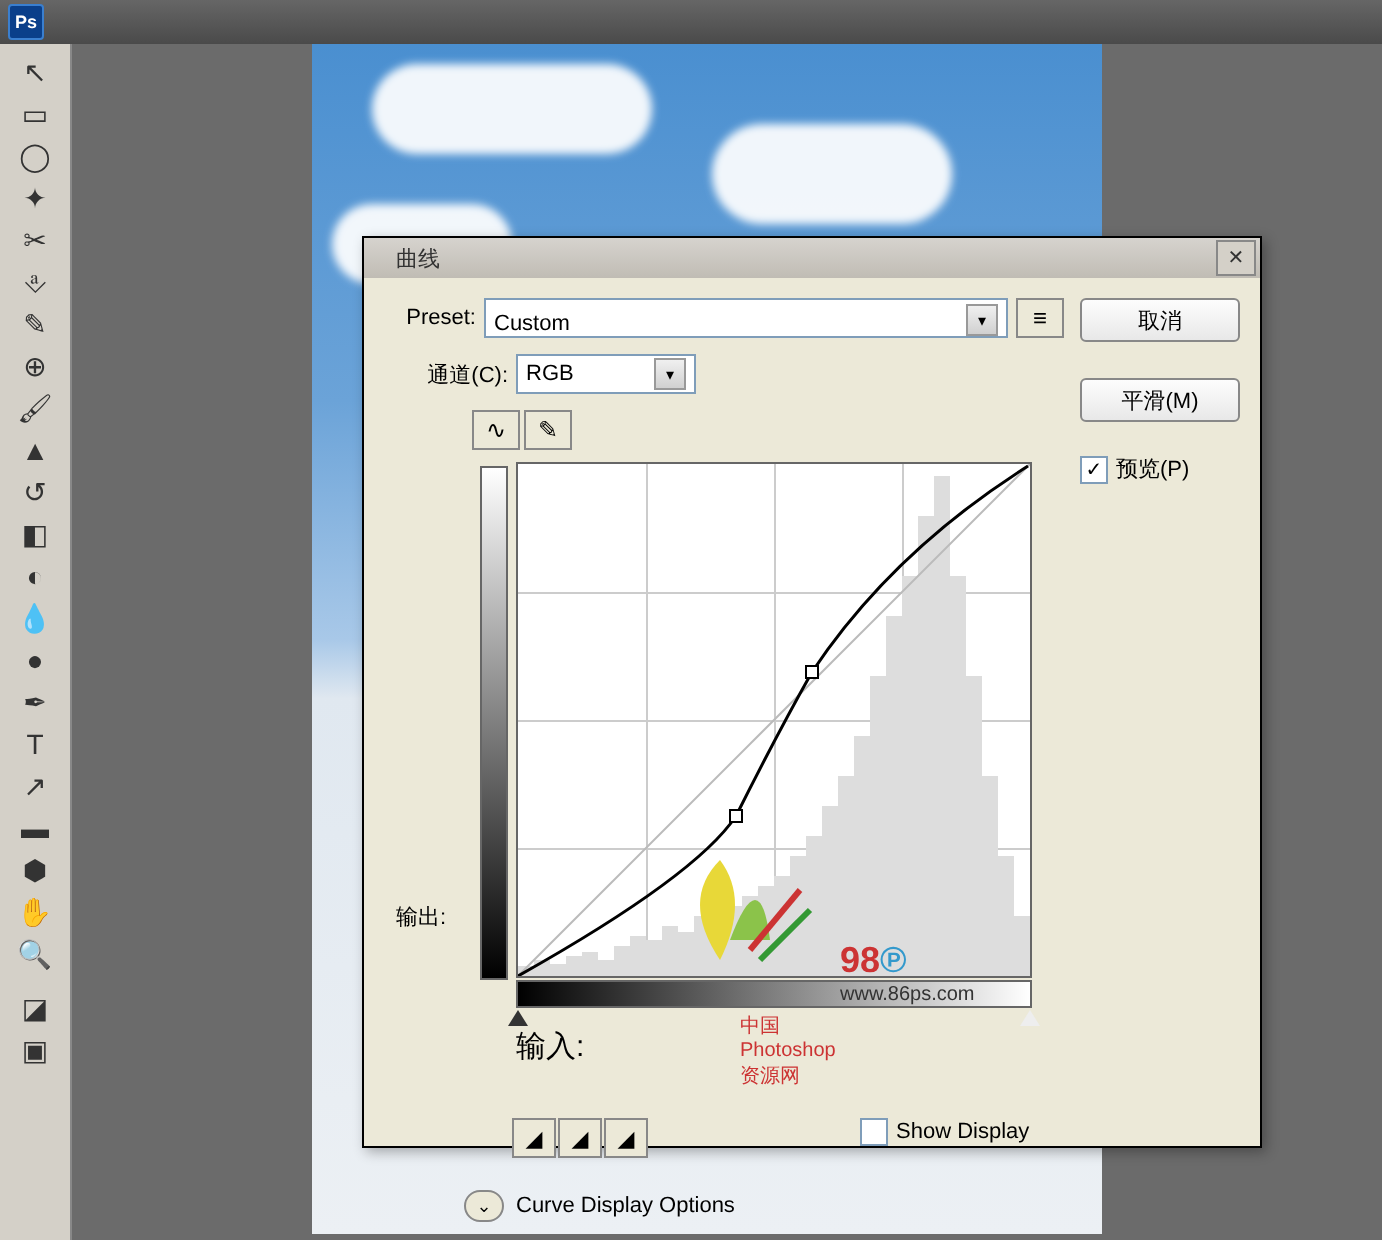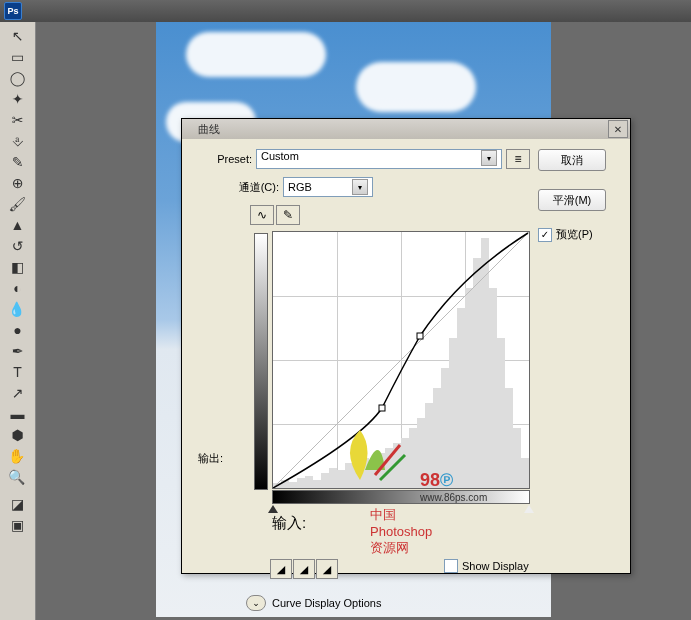--- a/index.html
+++ b/index.html
@@ -6,27 +6,27 @@
 .titlebar{background:linear-gradient(#666,#4a4a4a);height:22px;width:691px;display:flex;align-items:center;padding-left:4px;box-sizing:border-box}
 .ps-logo{width:16px;height:16px;background:#0a3f8a;border:1px solid #3a7fcf;border-radius:2px;color:#fff;font-size:9px;font-weight:bold;display:flex;align-items:center;justify-content:center}
 .toolbar{position:absolute;left:0;top:22px;width:36px;background:#d4d0c8;border-right:1px solid #888;height:598px;display:flex;flex-direction:column;align-items:center;padding-top:4px;gap:0;box-sizing:border-box}
 .tool-btn{width:26px;height:20px;display:flex;align-items:center;justify-content:center;margin-bottom:1px;cursor:pointer;color:#333;font-size:14px}
 .canvas-area{position:absolute;left:36px;top:22px;right:0;bottom:0;background:#6b6b6b}
 .document{position:absolute;left:120px;top:0;width:395px;height:595px;background:linear-gradient(to bottom,#4a8fd0 0%,#6ba3d8 30%,#a8c8e8 50%,#e0e8f0 55%,#ecf0f4 100%)}
 .cloud{position:absolute;background:#fff;border-radius:50px;opacity:.92;filter:blur(2px)}
 .dialog{position:absolute;left:181px;top:118px;width:448px;height:454px;background:#ece9d8;border:1px solid #000;box-shadow:2px 2px 6px rgba(0,0,0,.3)}
 .dlg-title{height:20px;background:linear-gradient(#d6d3ce,#c0bcb4);display:flex;align-items:center;justify-content:space-between;padding:0 2px 0 16px;font-size:11px;color:#333}
 .dlg-close{width:18px;height:16px;background:#d4d0c8;border:1px solid #888;display:flex;align-items:center;justify-content:center;cursor:pointer;font-family:Arial;font-size:10px}
-.dlg-body{padding:10px 24px;display:flex;gap:8px}
+.dlg-body{padding:10px 10px;display:flex;gap:8px}
 .dlg-left{flex:1}
 .dlg-right{width:80px;display:flex;flex-direction:column;gap:4px}
 .btn{height:20px;background:linear-gradient(#fdfdfd,#e8e8e8);border:1px solid #888;border-radius:3px;font-size:11px;cursor:pointer;display:flex;align-items:center;justify-content:center;padding:0 4px}
 .row{display:flex;align-items:center;margin-bottom:8px;gap:4px}
 .lbl{font-size:11px;min-width:46px;text-align:right}
-.preset-input{flex:1;height:18px;border:1px solid #7f9db9;background:#fff;padding:0 4px;font-size:11px;display:flex;align-items:flex-start;justify-content:space-between}
+.preset-input{flex:1;height:18px;border:1px solid #7f9db9;background:#fff;padding:0 4px;font-size:11px;display:flex;align-items:flex-end;justify-content:space-between}
 .channel-select{height:18px;width:80px;border:1px solid #7f9db9;background:#fff;padding:0 4px;font-size:11px;display:flex;align-items:center;justify-content:space-between}
 .dd-arrow{width:14px;height:14px;background:linear-gradient(#f0f0f0,#d0d0d0);border:1px solid #999;display:flex;align-items:center;justify-content:center;font-size:8px}
 .curve-tools{display:inline-flex;gap:2px;margin-left:4px}
 .curve-tool{width:22px;height:18px;border:1px solid #888;background:#ece9d8;display:flex;align-items:center;justify-content:center;cursor:pointer;font-size:12px}
 .curve-area{display:flex;margin-top:6px}
 .curve-left{width:62px;display:flex;flex-direction:column;align-items:flex-end;padding-right:4px}
 .out-grad{width:12px;height:255px;background:linear-gradient(to top,#000,#fff);border:1px solid #666;margin-top:2px}
 .curve-box{width:256px;height:256px;border:1px solid #666;background:#fff;position:relative}
 .grid-v,.grid-h{position:absolute;background:#ccc}
 .grid-v{width:1px;height:100%}
@@ -94,21 +94,21 @@
   <div class="dlg-body">
     <div class="dlg-left">
       <div class="row">
         <span class="lbl">Preset:</span>
         <div class="preset-input">
           <span>Custom</span>
           <span class="dd-arrow">▾</span>
         </div>
         <div class="curve-tool">≡</div>
       </div>
-      <div class="row" style="margin-left:27px">
+      <div class="row" style="margin-left:16px">
         <span class="lbl">通道(C):</span>
         <div class="channel-select">
           <span>RGB</span>
           <span class="dd-arrow">▾</span>
         </div>
       </div>
       <div style="margin-left:40px">
         <span class="curve-tools">
           <div class="curve-tool">∿</div>
           <div class="curve-tool">✎</div>
@@ -210,14 +210,14 @@
 
 <div class="watermark">
   <svg width="200" height="100" style="position:absolute;left:-30px;top:-20px">
     <path d="M30 60 Q10 30 30 10 Q45 30 30 60" fill="#e8d838"></path>
     <path d="M35 50 Q50 10 55 50" fill="#8bc34a"></path>
     <path d="M45 55 L70 25" stroke="#c33" stroke-width="3"></path>
     <path d="M50 60 L75 35" stroke="#393" stroke-width="3"></path>
   </svg>
   <div style="position:absolute;left:60px;top:30px;font-size:18px;color:#c33;font-weight:bold"><span>98</span><span style="color:#39c">℗</span></div>
   <div style="position:absolute;left:60px;top:52px;font-size:10px">www.86ps.com</div>
-  <div style="position:absolute;left:10px;top:66px;font-size:13px;color:#c33">中国Photoshop资源网</div>
+  <div style="position:absolute;left:10px;top:66px;font-size:10px;color:#c33">中国Photoshop资源网</div>
 </div>
 
 </body></html>

